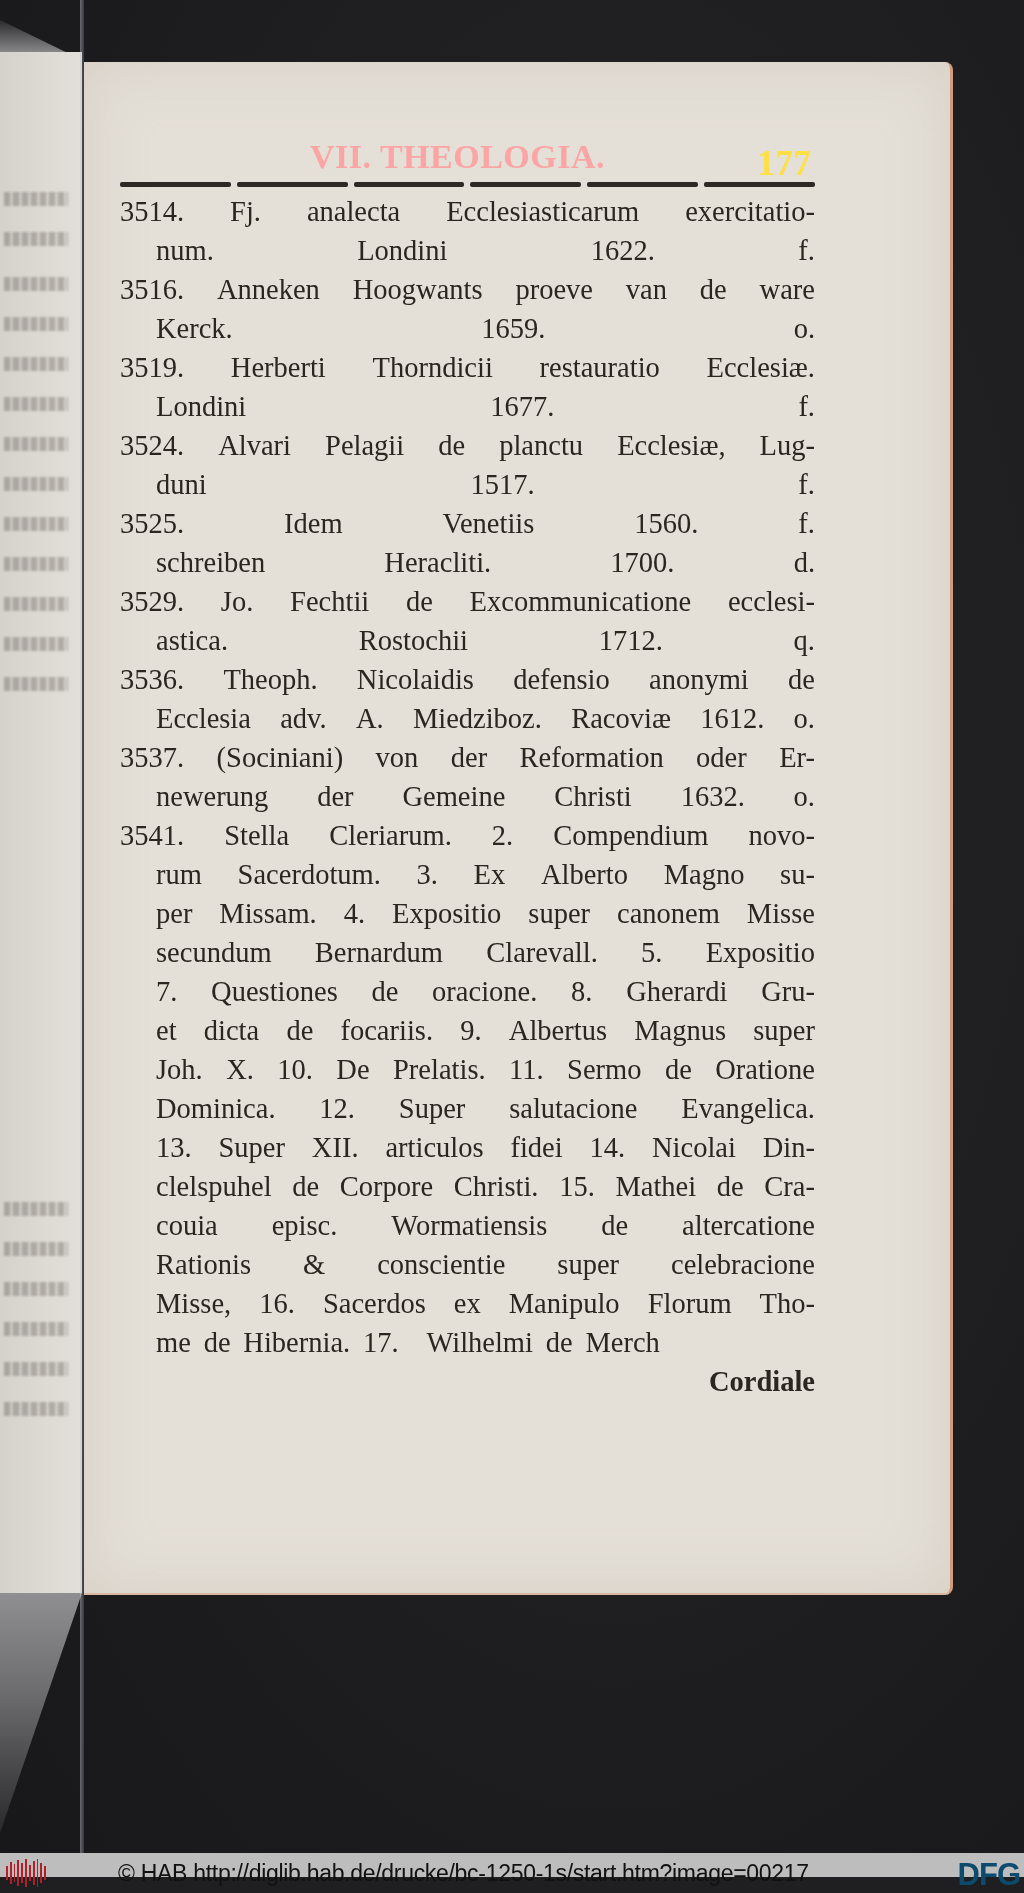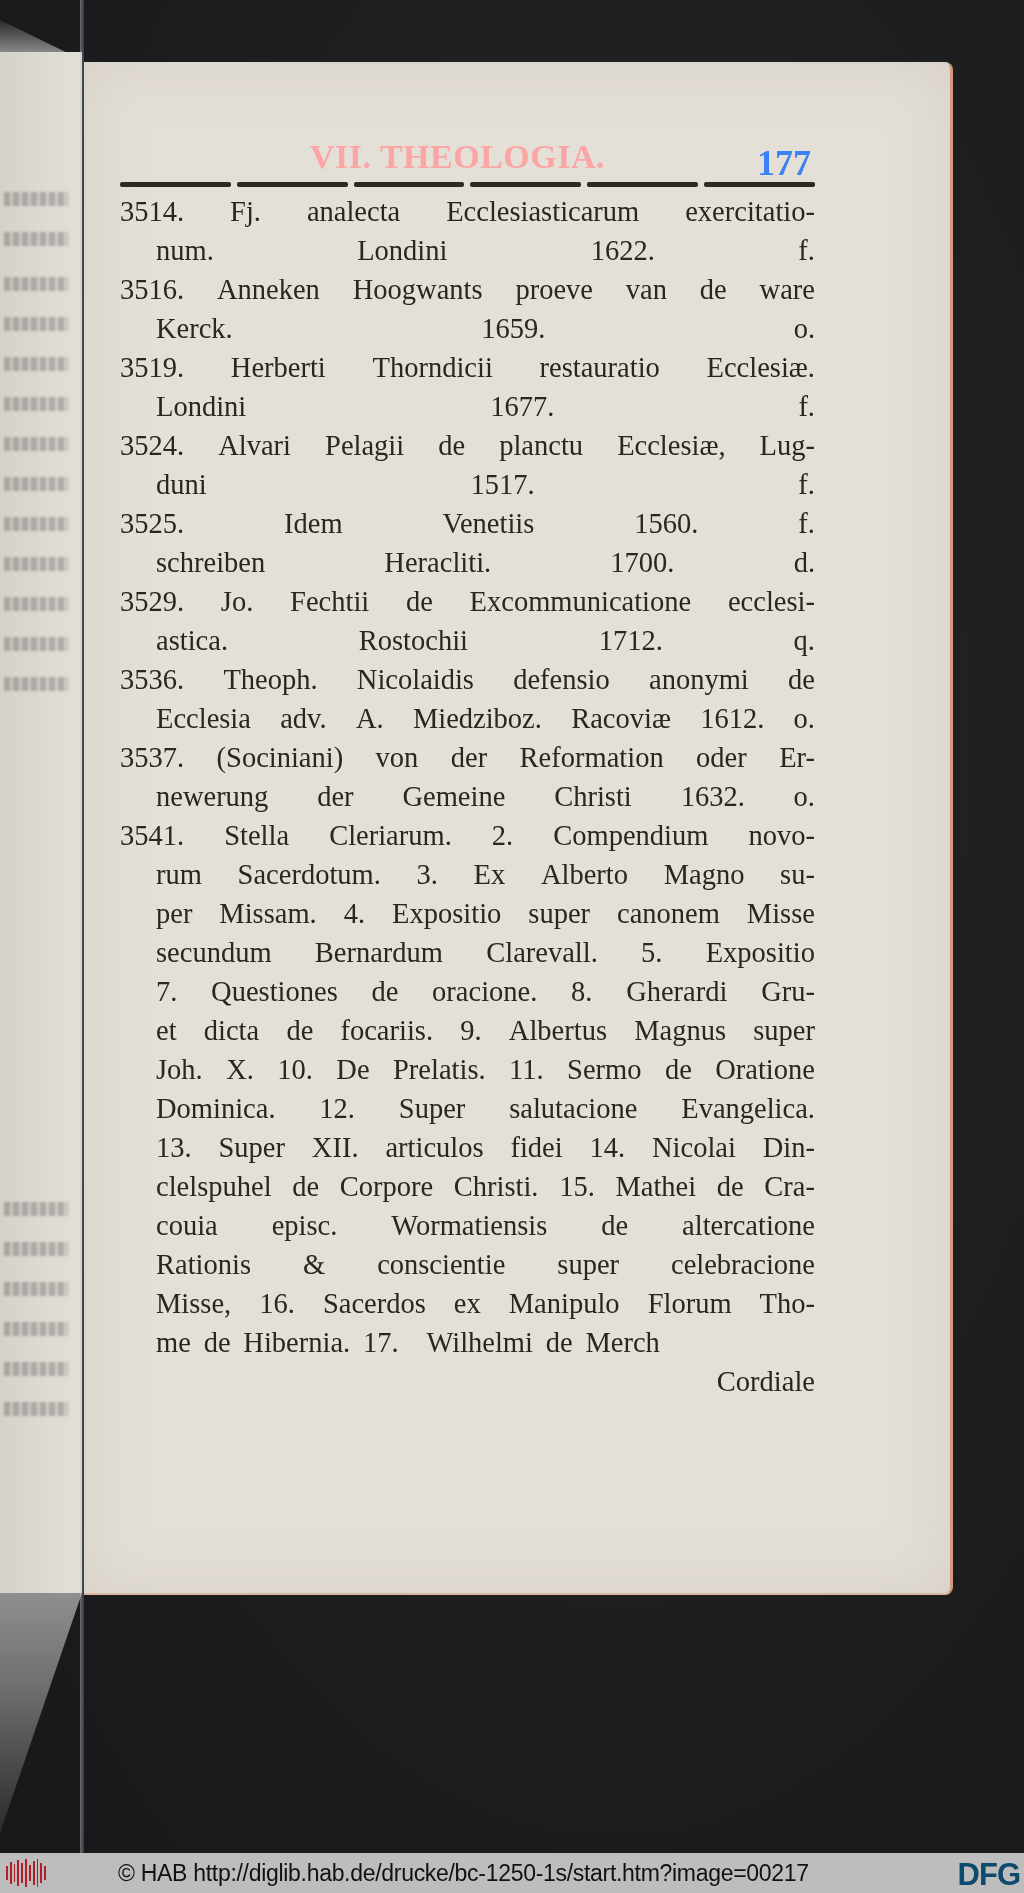--- a/index.html
+++ b/index.html
@@ -48,40 +48,40 @@
       box-shadow: inset 0 0 60px rgba(190,180,165,0.35);
     }
     .running-head {
       position: absolute; left: 120px; top: 138px; width: 695px; height: 44px;
     }
     .running-title {
       position: absolute; left: 190px; top: 0; font-size: 34px; letter-spacing: 0.5px;
       color: #fca5a5; font-weight: bold; white-space: nowrap;
     }
     .page-number {
-      position: absolute; right: 4px; top: 4px; font-size: 36px; color: #3b82f6; font-weight: bold;
+      position: absolute; right: 4px; top: 4px; font-size: 36px; color: #fde047; font-weight: bold;
     }
     .head-rule {
       position: absolute; left: 120px; top: 182px; width: 695px; height: 6px;
       display: flex; gap: 6px;
     }
     .head-rule span { flex: 1; height: 5px; background: #2e2924; border-radius: 2px; }
     .entries {
       position: absolute; left: 120px; top: 192px; width: 695px;
       color: #2b2620; font-size: 28.5px; line-height: 39px;
     }
     .line { white-space: nowrap; height: 39px; display: flex; justify-content: space-between; }
     .line.indent { padding-left: 36px; }
     .line.last { justify-content: flex-start; }
-    .line.catch { justify-content: flex-end; font-weight: normal; }
+    .line.catch { justify-content: flex-end; font-weight: bold; }
     .line .w { display: inline-block; }
     .num { font-weight: normal; }
     
     .footer {
-      position: absolute; left: 0; top: 1853px; width: 1024px; height: 40px;
+      position: absolute; left: 0; top: 1853px; width: 1024px; height: 24px;
       background: #bdbdbd; display: flex; align-items: center;
     }
     .hab-logo {
       position: absolute; left: 6px; top: 6px; width: 40px; height: 28px;
       display: flex; gap: 2px; align-items: center;
     }
     .hab-logo i { display: block; width: 2px; background: #b0202a; }
     .footer-text {
       position: absolute; left: 118px; top: 7px; font-family: "Liberation Sans", sans-serif;
       font-size: 23px; color: #111; white-space: nowrap; letter-spacing: -0.3px;

